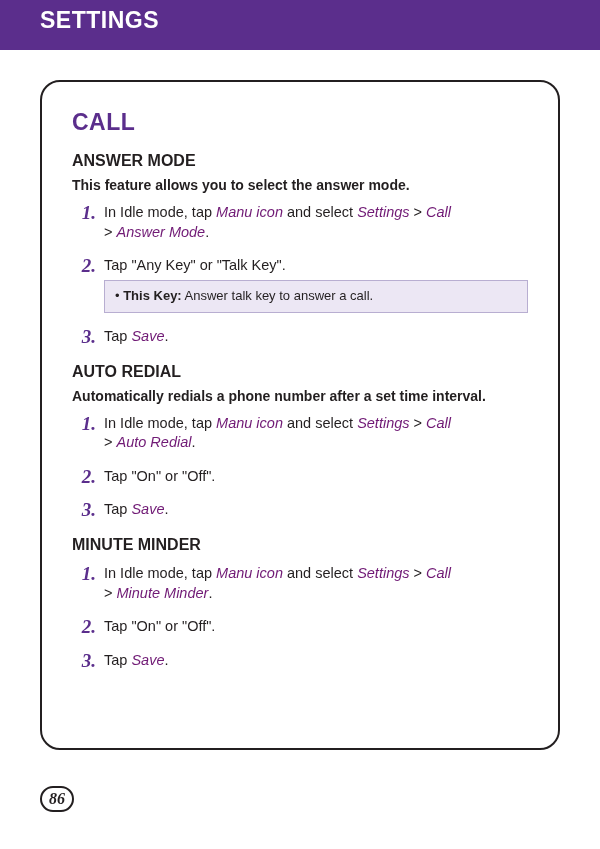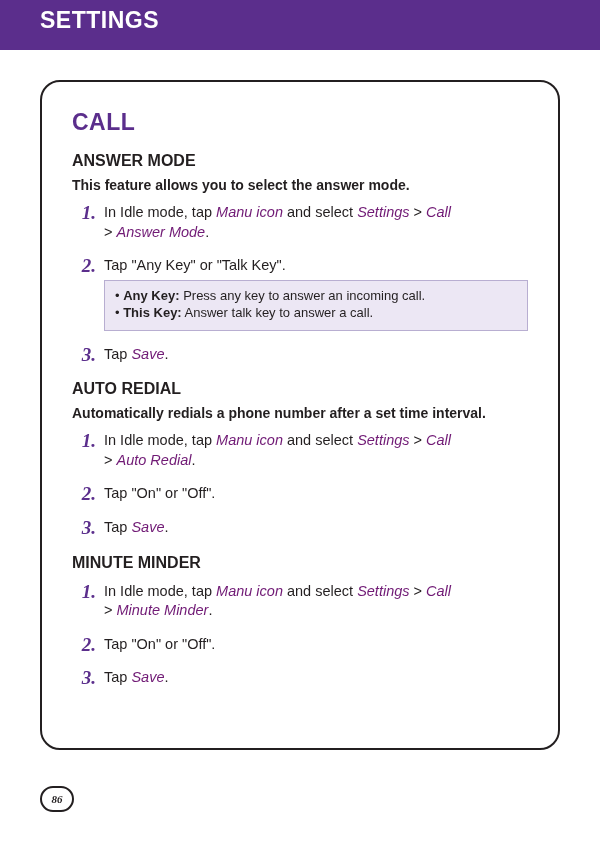--- a/index.html
+++ b/index.html
@@ -95,21 +95,21 @@
   }
   .pagenum {
     display: inline-flex;
     align-items: center;
     justify-content: center;
     width: 34px;
     height: 26px;
     border: 2px solid #231f20;
     border-radius: 13px;
     font-weight: 700;
-    font-size: 11px;
+    font-size: 16px;
     font-style: italic;
     font-family: Georgia, "Times New Roman", serif;
   }
 
   
   [data-bind] { }
 </style>
 </head>
 <body>
 
@@ -128,23 +128,20 @@
     <ol class="steps">
       <li>
         <span class="num" data-bind="answerMode.steps.n1">1.</span>
         <span data-bind="answerMode.steps.s1_a">In Idle mode, tap </span><span class="kw" data-bind="answerMode.steps.s1_manuIcon">Manu icon</span><span data-bind="answerMode.steps.s1_b"> and select </span><span class="kw" data-bind="answerMode.steps.s1_settings">Settings</span><span data-bind="answerMode.steps.s1_gt1"> &gt; </span><span class="kw" data-bind="answerMode.steps.s1_call">Call</span><br>
         <span data-bind="answerMode.steps.s1_gt2"> &gt; </span><span class="kw" data-bind="answerMode.steps.s1_answerMode">Answer Mode</span><span data-bind="answerMode.steps.s1_dot">.</span>
       </li>
       <li>
         <span class="num" data-bind="answerMode.steps.n2">2.</span>
         <span data-bind="answerMode.steps.s2">Tap "Any Key" or "Talk Key".</span>
         <div class="notebox">
-          <span class="row">
-            <span data-bind="answerMode.note.bullet">• </span><span class="lbl" data-bind="answerMode.note.anyKeyLabel">Any Key:</span><span data-bind="answerMode.note.anyKeyText"> Press any key to answer an incoming call.</span>
-          </span>
           <span class="row">
             <span data-bind="answerMode.note.bullet">• </span><span class="lbl" data-bind="answerMode.note.talkKeyLabel">This Key:</span><span data-bind="answerMode.note.talkKeyText"> Answer talk key to answer a call.</span>
           </span>
         </div>
       </li>
       <li>
         <span class="num" data-bind="answerMode.steps.n3">3.</span>
         <span data-bind="answerMode.steps.s3_a">Tap </span><span class="kw" data-bind="answerMode.steps.s3_save">Save</span><span data-bind="answerMode.steps.s3_dot">.</span>
       </li>
     </ol>

